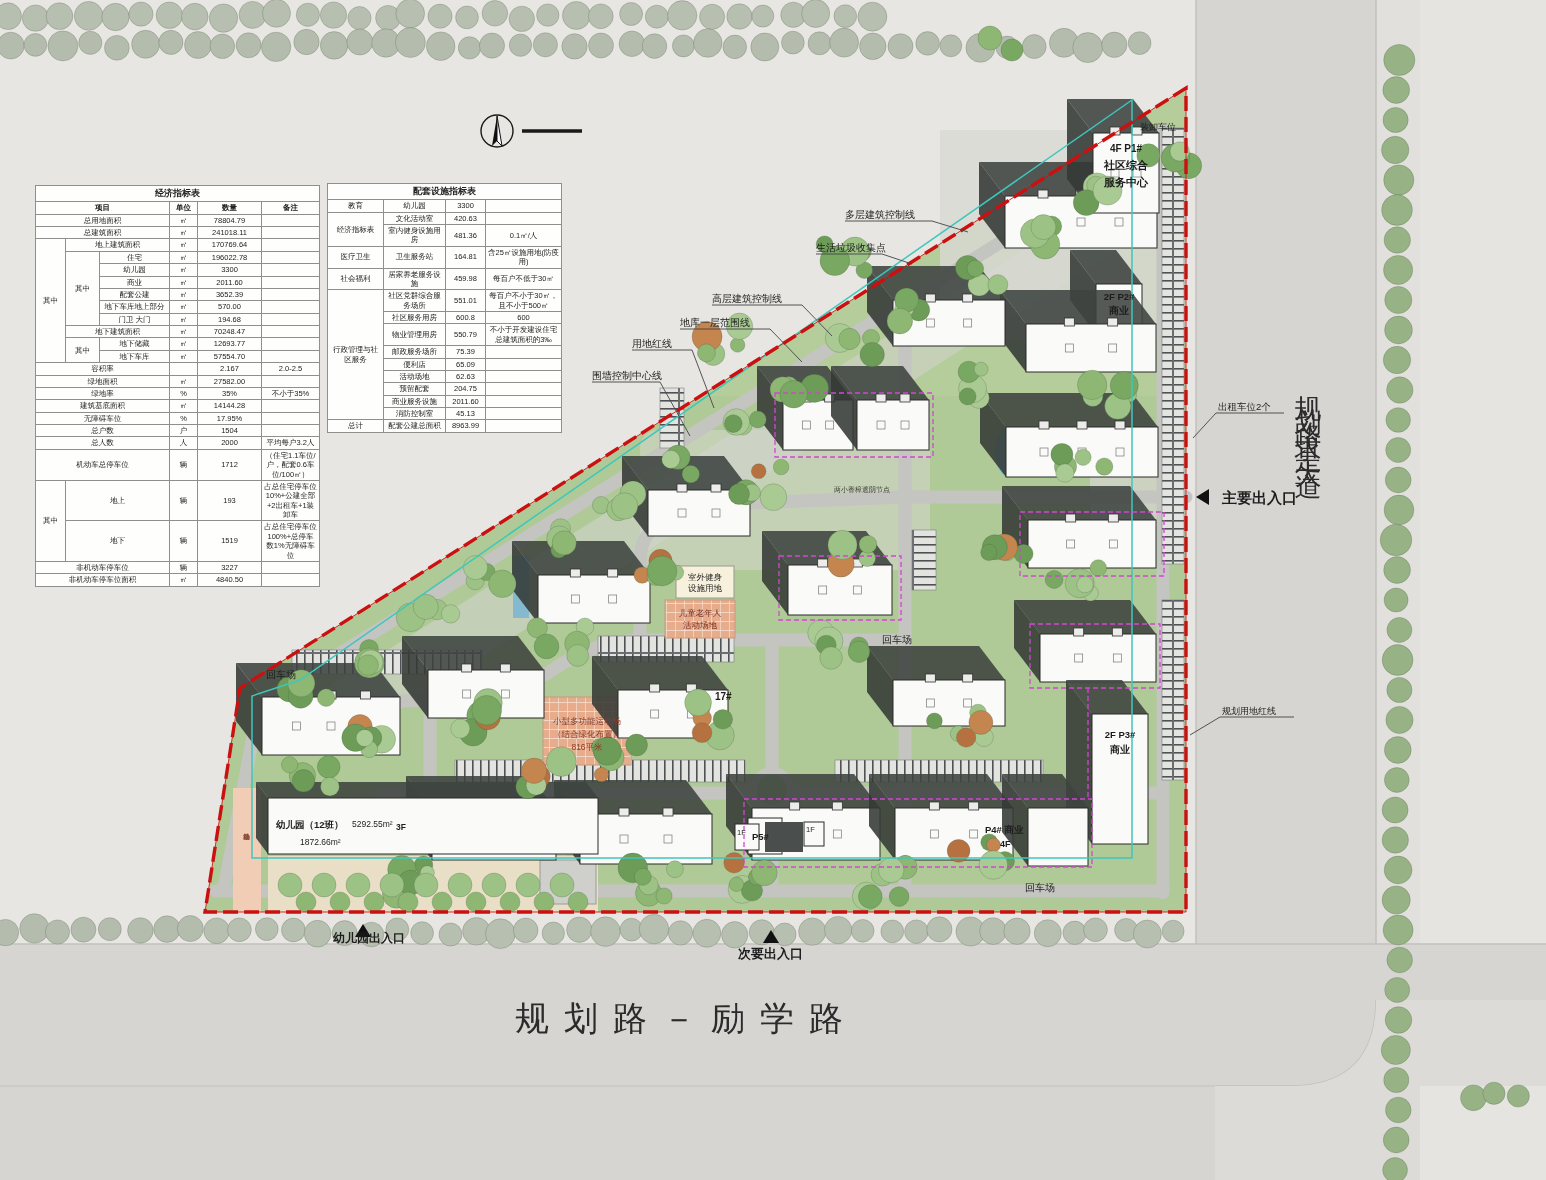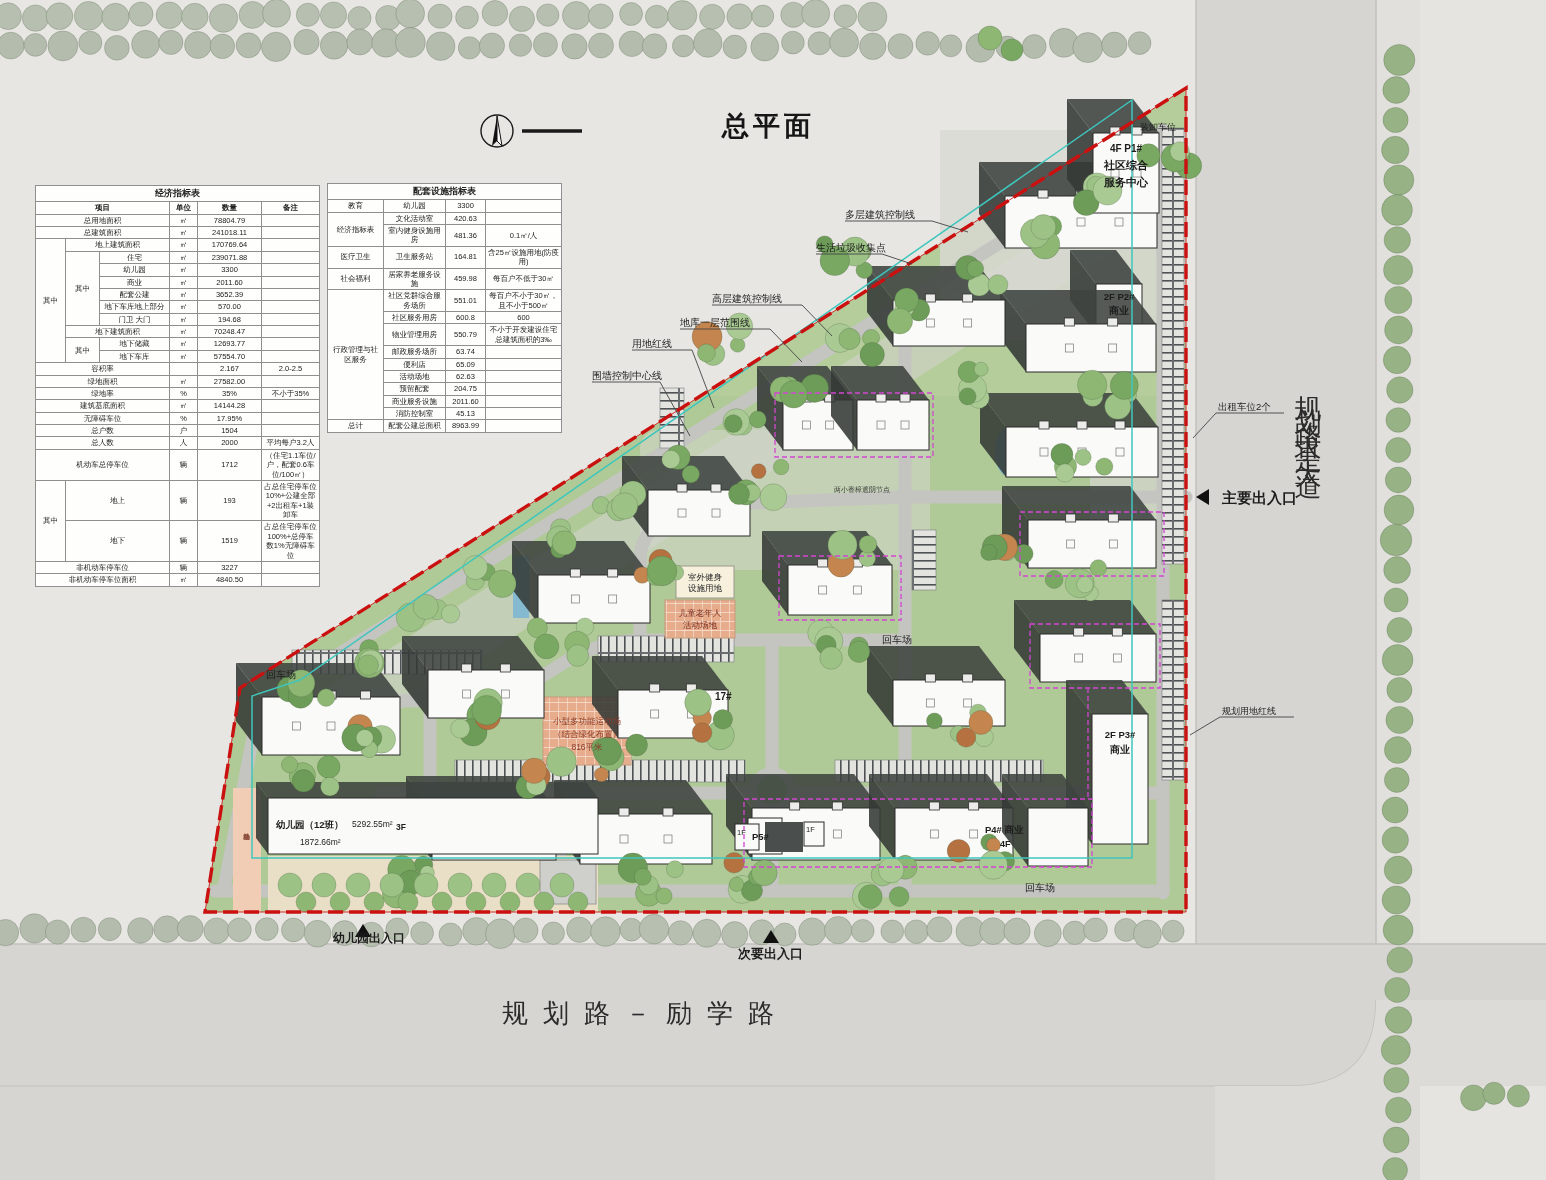--- a/index.html
+++ b/index.html
@@ -15,21 +15,21 @@
   table{border-collapse:collapse;table-layout:fixed;background:rgba(255,255,255,.93);}
   td{border:1px solid #8f8f8f;font-size:7.5px;line-height:1.25;color:#222;
      text-align:center;vertical-align:middle;padding:1px 2px;word-break:break-all;}
   td.th{font-weight:bold;font-size:9px;padding:2px;}
   td.hd{font-weight:bold;}
   #eco-table-wrap{left:35px;top:185px;width:284px;}
   #fac-table-wrap{left:327px;top:183px;width:216px;}
   
   #east-road-label{left:1290px;top:374px;writing-mode:vertical-rl;text-orientation:upright;
      font-size:27px;color:#2b2b2b;letter-spacing:13px;font-weight:500;}
-  #south-road-label{left:502px;top:996px;font-size:26px;color:#2b2b2b;letter-spacing:15px;font-weight:500;text-align:center;}
+  #south-road-label{left:515px;top:996px;font-size:34px;color:#2b2b2b;letter-spacing:15px;font-weight:500;text-align:center;}
 </style>
 </head>
 <body>
 
 <div id="stage">
 
 <svg id="plan-svg" width="1546" height="1180" viewBox="0 0 1546 1180">
   <defs>
     <pattern id="pkV" width="8" height="26" patternUnits="userSpaceOnUse">
       <rect width="8" height="26" fill="#e3e3df"></rect>
@@ -784,25 +784,20 @@
     <text x="752" y="840" font-size="9.5" font-weight="bold">P5#</text>
     <text x="737" y="835" font-size="7.5">1F</text>
     <text x="806" y="832" font-size="7.5">1F</text>
     <text x="276" y="828" font-size="9.5" font-weight="bold">幼儿园（12班）</text>
     <text x="352" y="827" font-size="8.5">5292.55m²</text>
     <text x="396" y="830" font-size="8.5" font-weight="bold">3F</text>
     <text x="300" y="845" font-size="8.5">1872.66m²</text>
   </g>
 </svg>
 
-<div class="overlay" id="subtitle-wrap">
-  <span style="width:48px"></span>
-  <span class="dash-line" style="visibility:hidden"></span>
-  <span id="subtitle-text" style="margin-left:108px">总平面</span>
-</div>
 
 <div class="overlay" id="eco-table-wrap">
   <table style="width:284px">
     <colgroup>
           <col style="width:30px">
           <col style="width:34px">
           <col style="width:70px">
     <col style="width:28px">
           <col style="width:64px">
           <col style="width:58px">
@@ -833,21 +828,21 @@
             <td rowspan="10">其中</td>
             <td colspan="2">地上建筑面积</td>
             <td>㎡</td>
             <td>170769.64</td>
             <td></td>
           </tr>
           <tr>
             <td rowspan="6">其中</td>
             <td>住宅</td>
             <td>㎡</td>
-            <td>239071.88</td>
+            <td>196022.78</td>
             <td></td>
           </tr>
           <tr>
             <td>幼儿园</td>
             <td>㎡</td>
             <td>3300</td>
             <td></td>
           </tr>
           <tr>
             <td>商业</td>
@@ -1021,21 +1016,21 @@
             <td>600.8</td>
             <td>600</td>
           </tr>
           <tr>
             <td>物业管理用房</td>
             <td>550.79</td>
             <td>不小于开发建设住宅总建筑面积的3‰</td>
           </tr>
           <tr>
             <td>邮政服务场所</td>
-            <td>63.74</td>
+            <td>75.39</td>
             <td></td>
           </tr>
           <tr>
             <td>便利店</td>
             <td>65.09</td>
             <td></td>
           </tr>
           <tr>
             <td>活动场地</td>
             <td>62.63</td>

